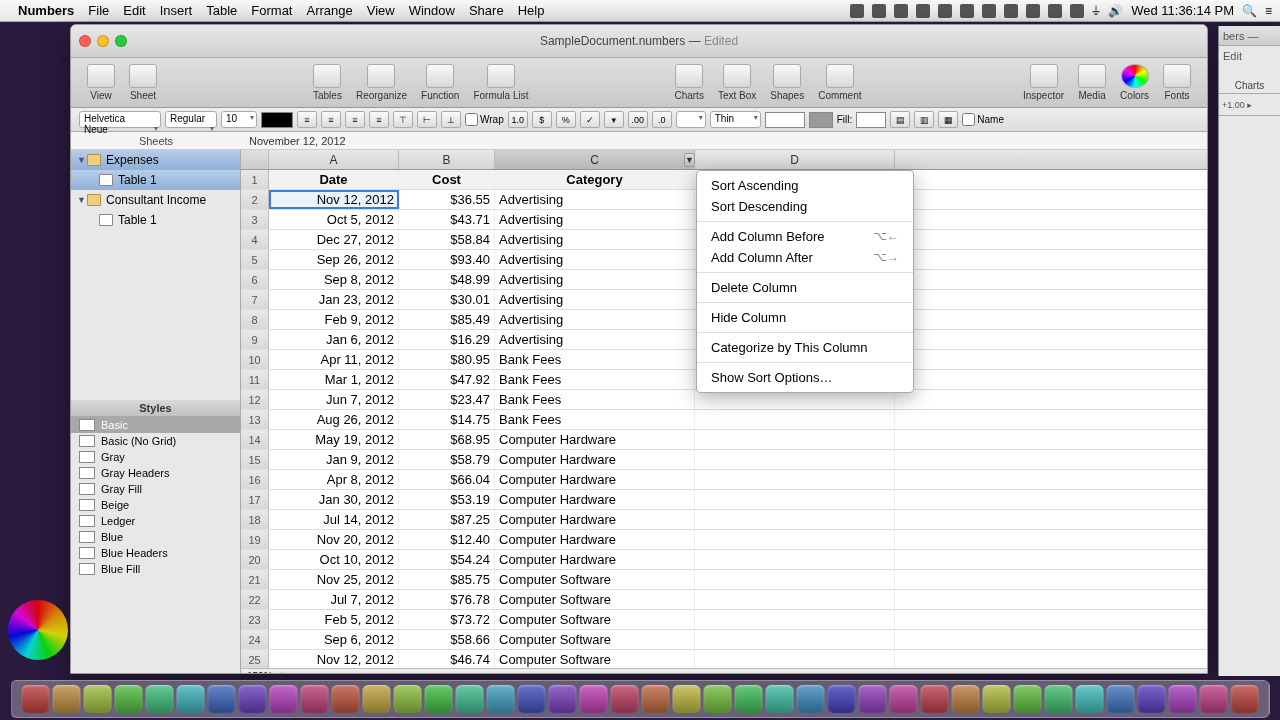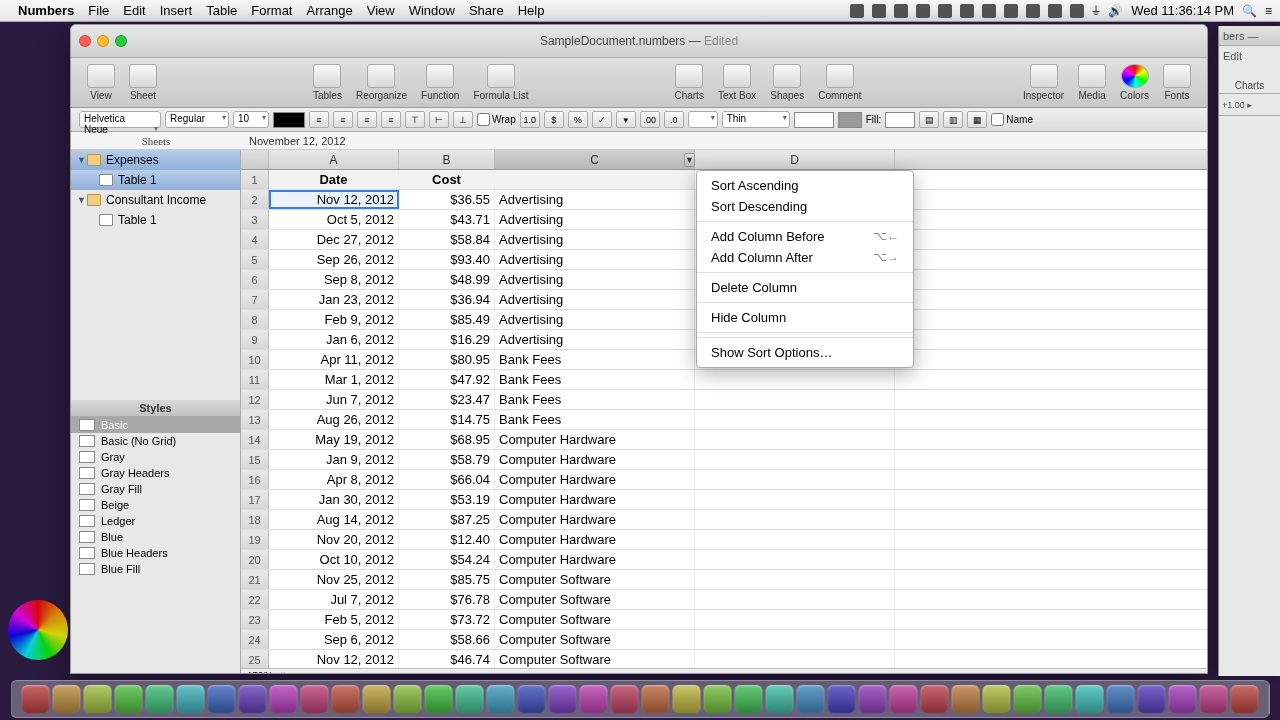--- a/index.html
+++ b/index.html
@@ -34,21 +34,21 @@
 
 .formatbar { height: 24px; background: linear-gradient(#f0f0f0,#dcdcdc); border-bottom: 1px solid #aaa; display: flex; align-items: center; padding: 0 8px; gap: 4px; font-size: 10px; }
 .fb-select { background: #fff; border: 1px solid #aaa; border-radius: 3px; padding: 1px 14px 1px 4px; font-size: 10px; height: 17px; position: relative; }
 .fb-select::after { content: "▾"; position: absolute; right: 2px; font-size: 8px; color: #666; }
 .fb-swatch { width: 32px; height: 16px; background: #000; border: 1px solid #888; }
 .fb-btn { width: 20px; height: 17px; background: linear-gradient(#fafafa,#ddd); border: 1px solid #aaa; border-radius: 2px; display: flex; align-items: center; justify-content: center; font-size: 9px; }
 .fb-check { display: flex; align-items: center; gap: 2px; }
 
 
 .formulabar { height: 18px; background: #f5f5f5; border-bottom: 1px solid #ccc; display: flex; align-items: center; font-size: 11px; }
-.formulabar .label { width: 170px; text-align: center; color: #444; font-size: 11px; font-family: Liberation Serif, serif; }
+.formulabar .label { width: 170px; text-align: center; color: #444; font-size: 11px; }
 .formulabar .content { padding-left: 8px; color: #333; }
 
 
 .body { display: flex; height: calc(100% - 114px); }
 .sidebar { width: 170px; background: #e8e8e8; border-right: 1px solid #aaa; display: flex; flex-direction: column; }
 .side-section-h { background: linear-gradient(#d8d8d8,#c0c0c0); border-bottom: 1px solid #aaa; text-align: center; font-size: 11px; font-weight: bold; padding: 2px; color: #333; }
 .side-list { flex: 0 0 auto; overflow: auto; }
 .side-row { display: flex; align-items: center; padding: 3px 6px; font-size: 12px; cursor: default; }
 .side-row .tri { width: 10px; font-size: 9px; color: #555; }
 .side-row .icon { width: 14px; height: 12px; background: #f0d080; border: 1px solid #b89040; margin-right: 5px; border-radius: 1px; }
@@ -209,21 +209,21 @@
         <span>Colors</span>
       </div>
     <div class="tb-item">
         <div class="tb-icon"></div>
         <span>Fonts</span>
       </div>
   </div>
 
   <div class="formatbar">
     <div class="fb-select" style="width:82px">Helvetica Neue</div>
-    <div class="fb-select" style="width:64px">Regular</div>
+    <div class="fb-select" style="width:52px">Regular</div>
     <div class="fb-select" style="width:36px">10</div>
     <div class="fb-swatch"></div>
     <div class="fb-btn">≡</div>
     <div class="fb-btn">≡</div>
     <div class="fb-btn">≡</div>
     <div class="fb-btn">≡</div>
     <div class="fb-btn">⊤</div>
     <div class="fb-btn">⊢</div>
     <div class="fb-btn">⊥</div>
     <label class="fb-check">
@@ -231,21 +231,21 @@
         <span>Wrap</span>
       </label>
     <div class="fb-btn">1.0</div>
     <div class="fb-btn">$</div>
     <div class="fb-btn">%</div>
     <div class="fb-btn">✓</div>
     <div class="fb-btn">▾</div>
     <div class="fb-btn">.00</div>
     <div class="fb-btn">.0</div>
     <div class="fb-select" style="width:30px"></div>
-    <div class="fb-select" style="width:68px">Thin</div>
+    <div class="fb-select" style="width:51px">Thin</div>
     <div class="fb-swatch" style="background:#fff;width:40px"></div>
     <div class="fb-swatch" style="background:#999;width:24px"></div>
     <span>Fill:</span>
     <div class="fb-swatch" style="background:#fff;width:30px"></div>
     <div class="fb-btn">▤</div>
     <div class="fb-btn">▥</div>
     <div class="fb-btn">▦</div>
     <label class="fb-check">
         <input type="checkbox" style="">
         <span>Name</span>
@@ -331,20 +331,21 @@
         <div class="col-h col-B">B</div>
         <div class="col-h col-C menu-open">C</div>
         <div class="col-h col-D">D</div>
       </div>
       <div class="col-arrow">▼</div>
       <div class="rows" id="rows">
           <div class="row header-row">
             <div class="row-h">1</div>
             <div class="cell col-A">Date</div>
             <div class="cell col-B">Cost</div>
+            <div class="cell col-C">Category</div>
             <div class="cell col-D"></div>
           </div>
           <div class="row">
             <div class="row-h">2</div>
             <div class="cell col-A selected">Nov 12, 2012</div>
             <div class="cell col-B">$36.55</div>
             <div class="cell col-C">Advertising</div>
             <div class="cell col-D"></div>
           </div>
           <div class="row">
@@ -371,21 +372,21 @@
           <div class="row">
             <div class="row-h">6</div>
             <div class="cell col-A">Sep 8, 2012</div>
             <div class="cell col-B">$48.99</div>
             <div class="cell col-C">Advertising</div>
             <div class="cell col-D"></div>
           </div>
           <div class="row">
             <div class="row-h">7</div>
             <div class="cell col-A">Jan 23, 2012</div>
-            <div class="cell col-B">$36.94</div>
+            <div class="cell col-B">$30.01</div>
             <div class="cell col-C">Advertising</div>
             <div class="cell col-D"></div>
           </div>
           <div class="row">
             <div class="row-h">8</div>
             <div class="cell col-A">Feb 9, 2012</div>
             <div class="cell col-B">$85.49</div>
             <div class="cell col-C">Advertising</div>
             <div class="cell col-D"></div>
           </div>
@@ -447,21 +448,21 @@
           </div>
           <div class="row">
             <div class="row-h">17</div>
             <div class="cell col-A">Jan 30, 2012</div>
             <div class="cell col-B">$53.19</div>
             <div class="cell col-C">Computer Hardware</div>
             <div class="cell col-D"></div>
           </div>
           <div class="row">
             <div class="row-h">18</div>
-            <div class="cell col-A">Aug 14, 2012</div>
+            <div class="cell col-A">Jul 14, 2012</div>
             <div class="cell col-B">$87.25</div>
             <div class="cell col-C">Computer Hardware</div>
             <div class="cell col-D"></div>
           </div>
           <div class="row">
             <div class="row-h">19</div>
             <div class="cell col-A">Nov 20, 2012</div>
             <div class="cell col-B">$12.40</div>
             <div class="cell col-C">Computer Hardware</div>
             <div class="cell col-D"></div>
@@ -528,20 +529,23 @@
           </div>
           <div class="ctx-sep"></div>
           <div class="ctx-item">
             <span>Delete Column</span>
           </div>
           <div class="ctx-sep"></div>
           <div class="ctx-item">
             <span>Hide Column</span>
           </div>
           <div class="ctx-sep"></div>
+          <div class="ctx-item">
+            <span>Categorize by This Column</span>
+          </div>
           <div class="ctx-sep"></div>
           <div class="ctx-item">
             <span>Show Sort Options…</span>
           </div>
         </div>
 
       <div class="sheet-footer">
         <span>150%</span>
         <span>⇅</span>
       </div>

